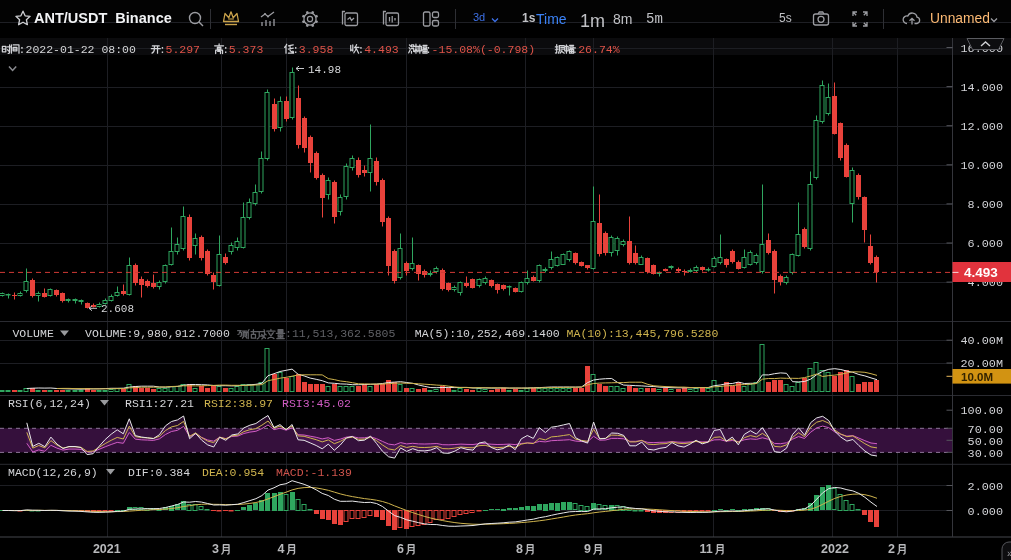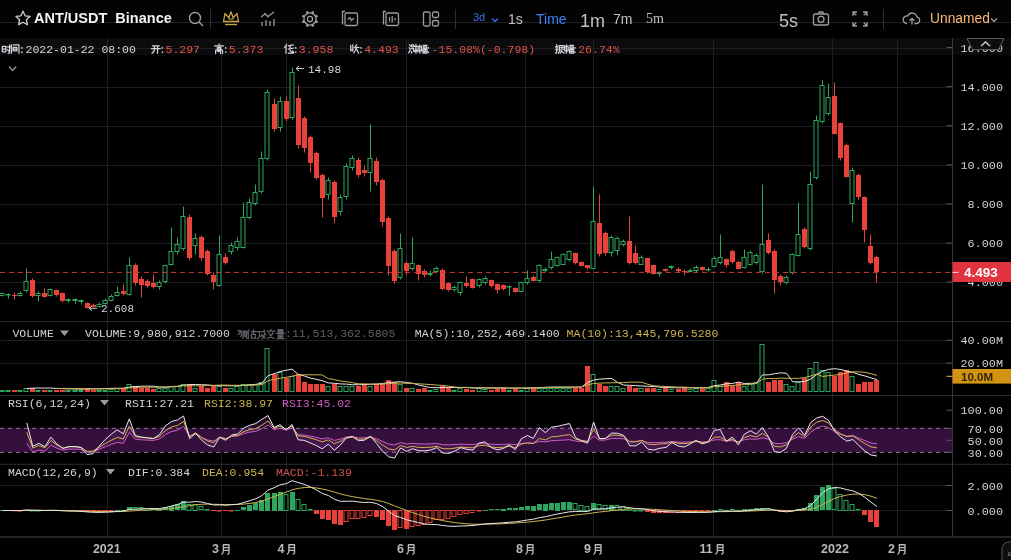--- a/index.html
+++ b/index.html
@@ -55,26 +55,26 @@
         <rect x="3.5" y="4" width="6.5" height="14" rx="1.5"></rect>
         <rect x="12.5" y="4" width="6" height="5.5" rx="1.5"></rect>
         <rect x="12.5" y="12.5" width="6" height="5.5" rx="1.5"></rect>
       </g>
     </svg>
 <div style="position:absolute;left:455px;top:9px;width:1px;height:20px;background:#2e2f34"></div>
 <div style="position:absolute;left:473px;top:11px;font-family:Liberation Sans, sans-serif;font-size:11px;color:#3d71e8;font-weight:normal">3d</div>
 <svg style="position:absolute;left:490px;top:16px" width="10" height="8" viewBox="0 0 10 8">
       <path d="M2,2.5 l3,3 3,-3" fill="none" stroke="#3d71e8" stroke-width="1.3"></path>
     </svg>
-<div style="position:absolute;left:508px;top:11px;font-family:'Liberation Sans';font-size:14px;color:#c0c1c5;font-weight:normal">1s</div>
+<div style="position:absolute;left:522px;top:11px;font-family:'Liberation Sans';font-size:12px;color:#c0c1c5;font-weight:bold">1s</div>
 <div style="position:absolute;left:536px;top:11px;font-family:'Liberation Sans';font-size:14px;color:#3b82f6;font-weight:normal">Time</div>
 <div style="position:absolute;left:580px;top:11px;font-family:'Liberation Sans';font-size:18px;color:#c0c1c5;font-weight:normal">1m</div>
-<div style="position:absolute;left:613px;top:11px;font-family:'Liberation Sans';font-size:14px;color:#c0c1c5;font-weight:normal">7m</div>
-<div style="position:absolute;left:646px;top:11px;font-family:Liberation Serif, serif;font-size:14px;color:#c0c1c5;font-weight:normal">5m</div>
-<div style="position:absolute;left:779px;top:11px;font-family:'Liberation Sans';font-size:18px;color:#c0c1c5;font-weight:normal">5s</div>
+<div style="position:absolute;left:613px;top:11px;font-family:'Liberation Sans';font-size:14px;color:#c0c1c5;font-weight:normal">8m</div>
+<div style="position:absolute;left:646px;top:11px;font-family:Liberation Mono, monospace;font-size:14px;color:#c0c1c5;font-weight:normal">5m</div>
+<div style="position:absolute;left:779px;top:11px;font-family:'Liberation Sans';font-size:12px;color:#c0c1c5;font-weight:normal">5s</div>
 <svg style="position:absolute;left:810px;top:8.0px" width="22" height="22" viewBox="0 0 22 22">
       <g fill="none" stroke="#9b9ca1" stroke-width="1.3">
         <rect x="3.5" y="6" width="15" height="11" rx="2"></rect>
         <path d="M8,6 l1.3,-2 h3.4 l1.3,2"></path>
         <circle cx="11" cy="11.3" r="3"></circle>
       </g>
     </svg>
 <svg style="position:absolute;left:849px;top:8.0px" width="22" height="22" viewBox="0 0 22 22">
       <g stroke="#9b9ca1" stroke-width="1.3" fill="none">
         <path d="M4,8 V4 h4 M14,4 h4 v4 M18,14 v4 h-4 M8,18 H4 v-4 M4,4 l3.2,3.2 M18,4 l-3.2,3.2 M18,18 l-3.2,-3.2 M4,18 l3.2,-3.2"></path>

